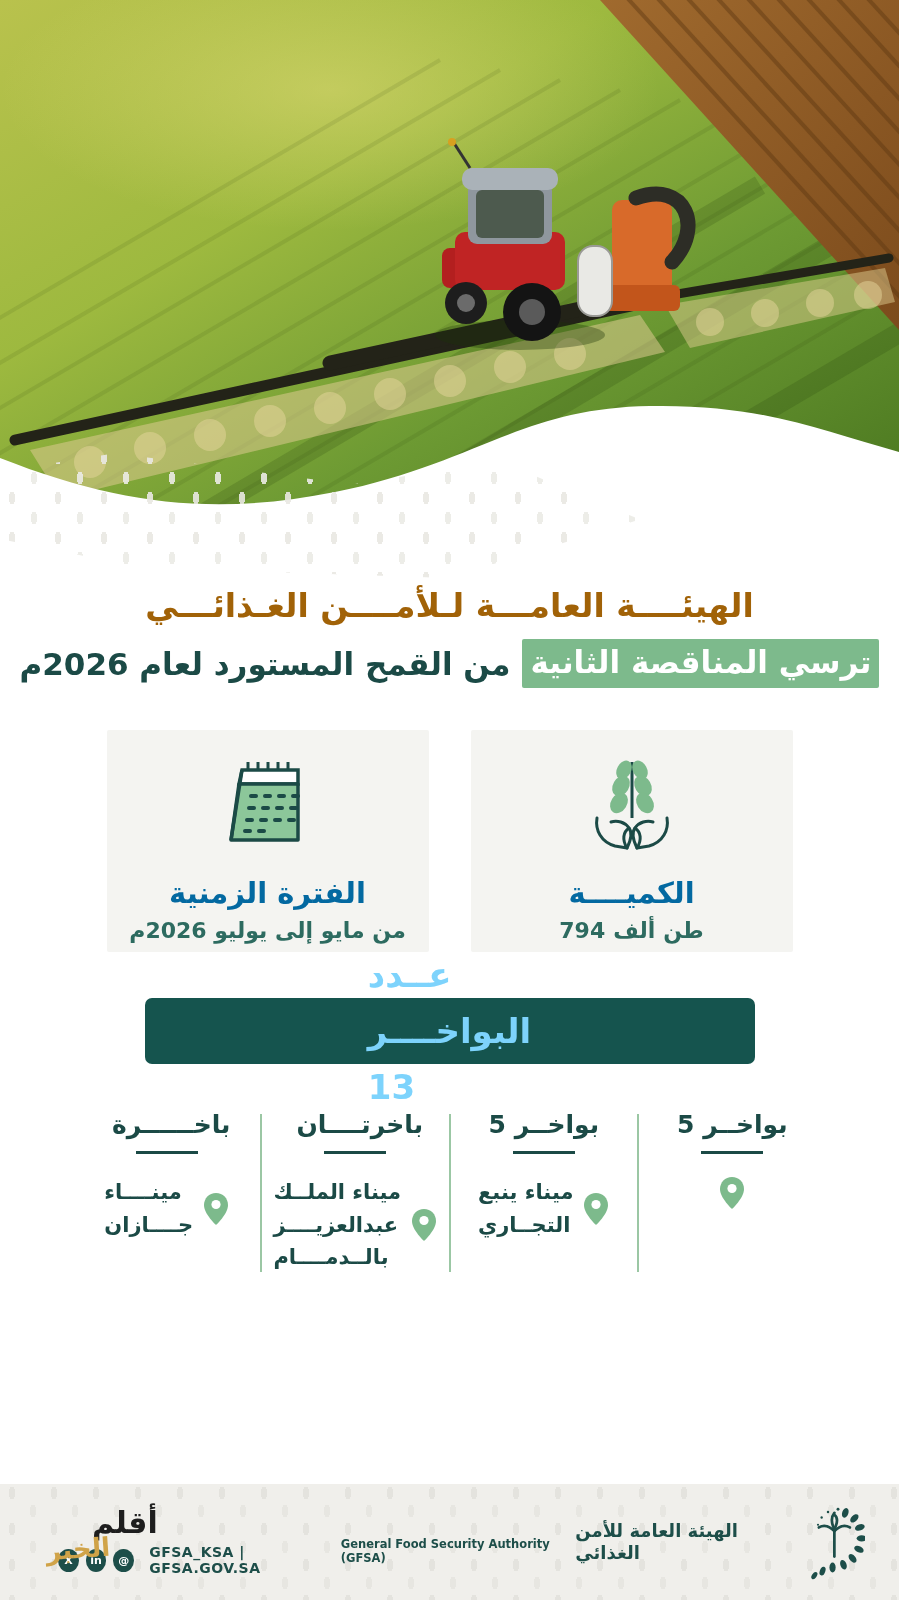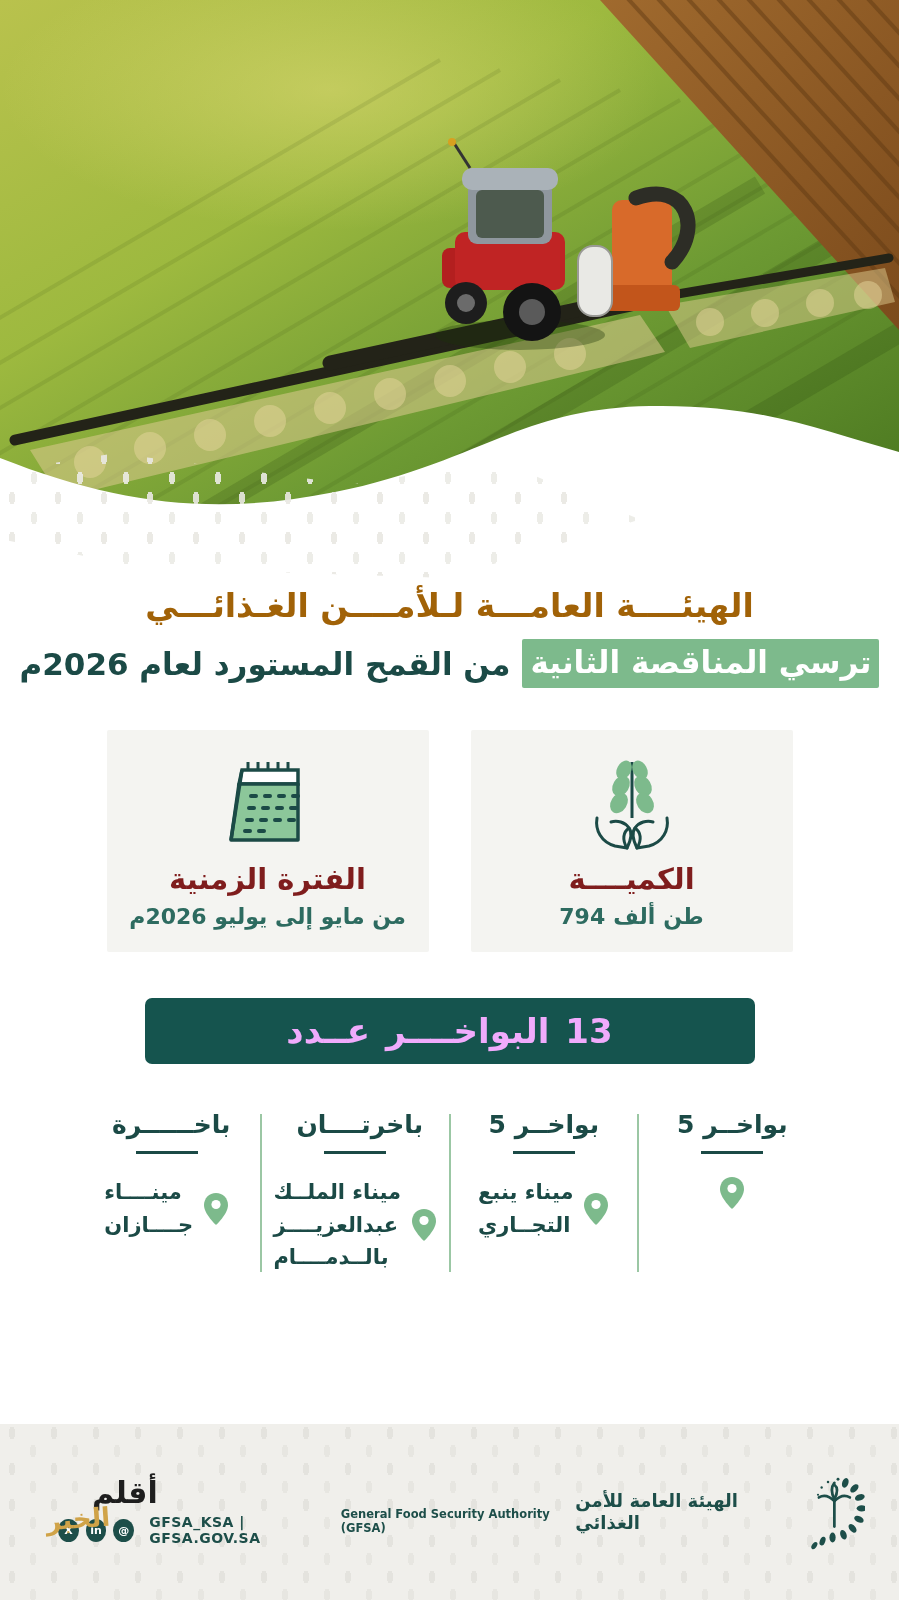--- a/index.html
+++ b/index.html
@@ -21,45 +21,45 @@
   .title-line1{font-size:33px;font-weight:800;color:#a16207;letter-spacing:0;}
   .title-line2{margin-top:14px;display:flex;justify-content:center;align-items:center;gap:12px;
                font-size:31px;font-weight:800;color:#1b4a46;direction:rtl;}
   .chip{background:#7dba8c;color:#ffffff;padding:5px 8px 8px;border-radius:2px;display:inline-block;}
 
   
   .cards{width:686px;margin:42px auto 0;display:grid;grid-template-columns:1fr 1fr;gap:42px;direction:rtl;}
   .card{background:#f4f4f1;height:222px;border-radius:2px;display:flex;flex-direction:column;
         align-items:center;justify-content:flex-start;padding-top:26px;box-sizing:border-box;}
   .card .icon{height:96px;display:flex;align-items:center;justify-content:center;}
-  .card-title{margin-top:10px;font-size:29px;font-weight:800;color:#7f1d1d;}
+  .card-title{margin-top:24px;font-size:29px;font-weight:800;color:#0369a1;}
   .card-value{margin-top:8px;font-size:22px;font-weight:700;color:#2d6b60;}
   .card-value.num-first{direction:ltr;display:flex;gap:8px;justify-content:center;}
 
   
   .banner{width:610px;height:66px;margin:46px auto 0;background:#15544e;border-radius:7px;
           display:flex;align-items:center;justify-content:center;}
   .banner-text{direction:ltr;display:flex;gap:16px;align-items:flex-start;
-               color:#f0abfc;font-size:34px;font-weight:800;}
+               color:#7dd3fc;font-size:34px;font-weight:800;flex-direction:column;}
 
   
   .ships{width:752px;margin:46px auto 0;display:flex;direction:rtl;align-items:flex-start;
          justify-content:space-between;}
   .ship-col{flex:1;display:flex;flex-direction:column;align-items:center;padding:0 6px;}
   .ship-count{direction:ltr;display:flex;gap:9px;align-items:baseline;
               font-size:25px;font-weight:800;color:#1b4a46;}
   .ship-rule{width:62px;height:3px;background:#1b4a46;margin-top:12px;}
   .port-row{margin-top:22px;display:flex;direction:rtl;align-items:center;gap:10px;}
   .port-name{font-size:21px;font-weight:800;color:#1b4a46;white-space:pre-line;
              text-align:left;line-height:1.55;}
   .v-divider{width:2px;height:158px;background:#9bc7a4;margin-top:4px;}
   .pin{flex:0 0 auto;}
 
   
-  .footer{position:absolute;left:0;bottom:0;width:899px;height:176px;background:#f0efeb;
+  .footer{position:absolute;left:0;bottom:0;width:899px;height:116px;background:#f0efeb;
     background-image:
       radial-gradient(ellipse 5px 9px at 12px 9px, #e4e3de 68%, transparent 70%),
       radial-gradient(ellipse 5px 9px at 33px 27px, #e7e6e1 68%, transparent 70%);
     background-size:42px 36px;}
   .footer-inner{position:absolute;inset:0;display:flex;direction:ltr;align-items:center;
                 justify-content:space-between;padding:0 34px 0 58px;box-sizing:border-box;}
   .aqlam-cluster{position:relative;display:flex;flex-direction:column;align-items:flex-start;}
   .aqlam-word{font-size:30px;font-weight:800;color:#1e1e1e;line-height:1;margin-left:34px;}
   .aqlam-gold{position:absolute;left:-12px;top:26px;color:#d0a348;font-size:26px;font-weight:800;
               transform:rotate(-4deg);z-index:2;}

